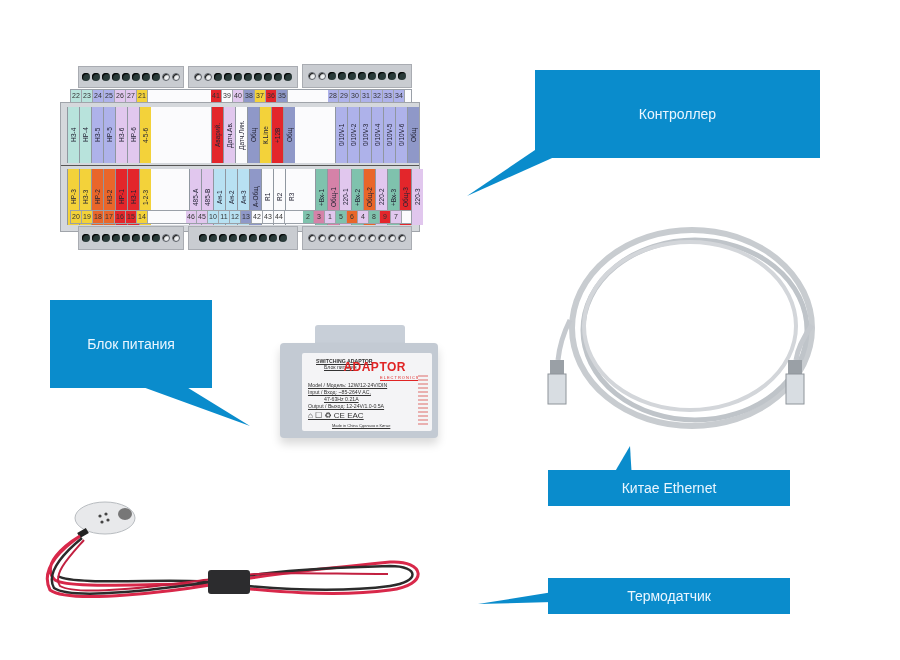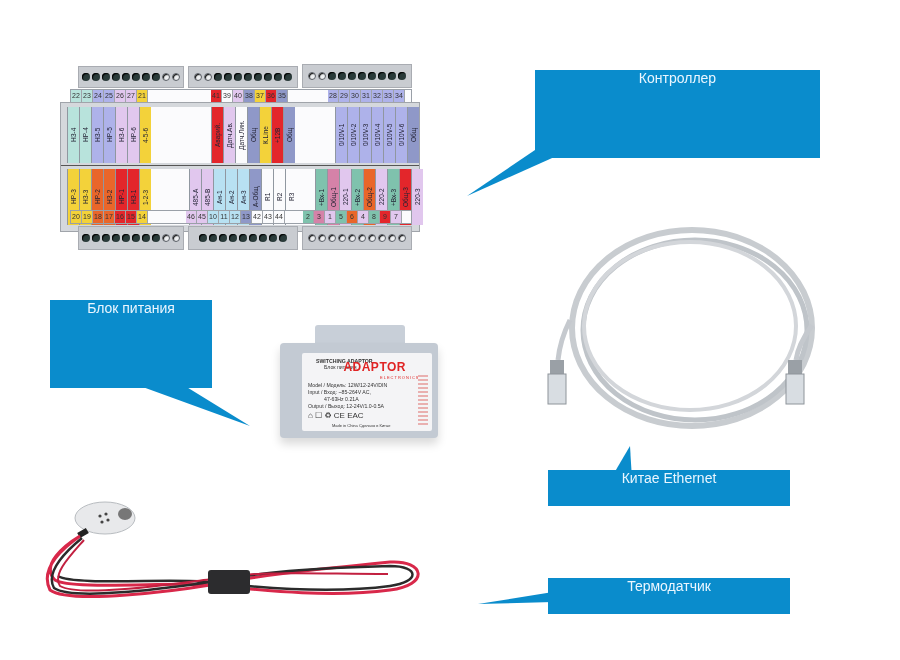--- a/index.html
+++ b/index.html
@@ -1,21 +1,21 @@
 <!DOCTYPE html>
 <html><head>
 <meta charset="utf-8">
 <style>
   html, body { margin:0; padding:0; }
   body { width:900px; height:660px; background:#ffffff; position:relative; overflow:hidden;
          font-family:"Liberation Sans", sans-serif; }
   .abs { position:absolute; }
 
   
-  .callout { position:absolute; background:#0a8ccc; color:#eaf6ff; display:flex; align-items:flex-start; justify-content:center;
+  .callout { position:absolute; background:#0a8ccc; color:#eaf6ff; display:flex; align-items:center; justify-content:center;
              font-size:14px; }
   .tail { position:absolute; }
 
   
   .ctrl { position:absolute; left:60px; top:62px; width:360px; height:210px; }
   .termblock { position:absolute; background:#c9ccd1; border:1px solid #a9acb2; display:flex; align-items:center; justify-content:center; gap:2px; }
   .hole { width:8px; height:8px; border-radius:50%; background:#2a3b3a; box-shadow:inset 1px 1px 1px #000; }
   .hole.open { background:#eef0f2; border:1px solid #5a5f66; width:6px; height:6px; }
   .numrow { position:absolute; display:flex; height:12px; background:#e8eaee; border:1px solid #9aa0a8; }
   .num { font-size:7px; line-height:12px; text-align:center; width:9.5px; color:#333; border-right:1px solid #a0a4aa; }
@@ -24,21 +24,21 @@
   .lab { width:11px; border-right:1px solid #9097a0; writing-mode:vertical-rl; transform:rotate(180deg);
          font-size:6.5px; color:#223; display:flex; align-items:center; justify-content:center; }
   .blank { background:#fbfbfd; }
 
   
   .psu { position:absolute; left:280px; top:325px; width:165px; height:120px; }
   .psu-top { position:absolute; left:35px; top:0; width:90px; height:35px; background:#c8cfd8; border-radius:3px; }
   .psu-body { position:absolute; left:0; top:18px; width:158px; height:95px; background:#c3cad3; border-radius:4px; box-shadow:0 6px 10px rgba(0,0,0,0.15); }
   .psu-label { position:absolute; left:22px; top:28px; width:130px; height:78px; background:#f4f4f6; border-radius:2px; font-size:5px; color:#333; }
   .faraday { position:absolute; right:26px; top:7px; color:#e02424; font-weight:bold; font-size:12px; letter-spacing:0.5px; }
-  .psu-line { position:absolute; left:6px; font-size:5.2px; color:#333; white-space:nowrap; }
+  .psu-line { position:absolute; left:6px; font-size:5.2px; color:#333; white-space:nowrap;text-decoration:underline; }
 
   
   .cable-svg { position:absolute; left:530px; top:210px; }
   
   .sensor-svg { position:absolute; left:30px; top:490px; }
 </style>
 </head>
 <body>
 
 <div class="ctrl">

